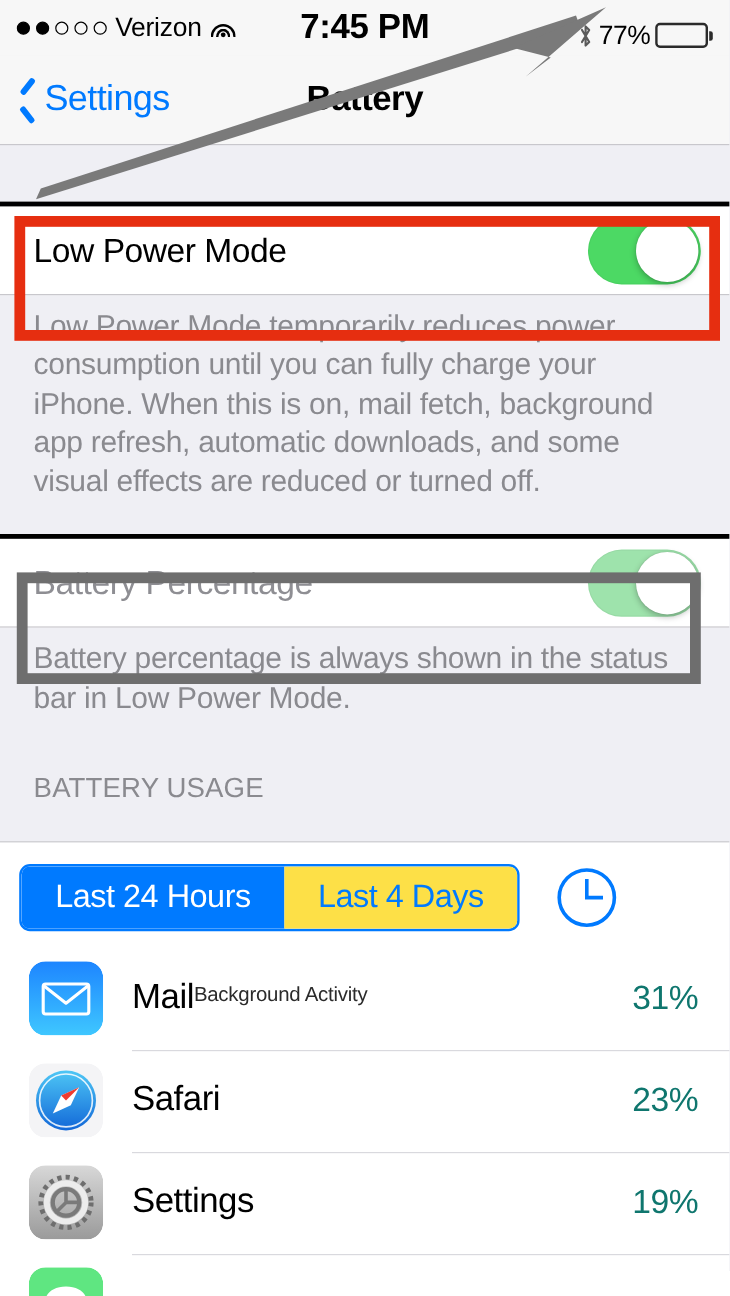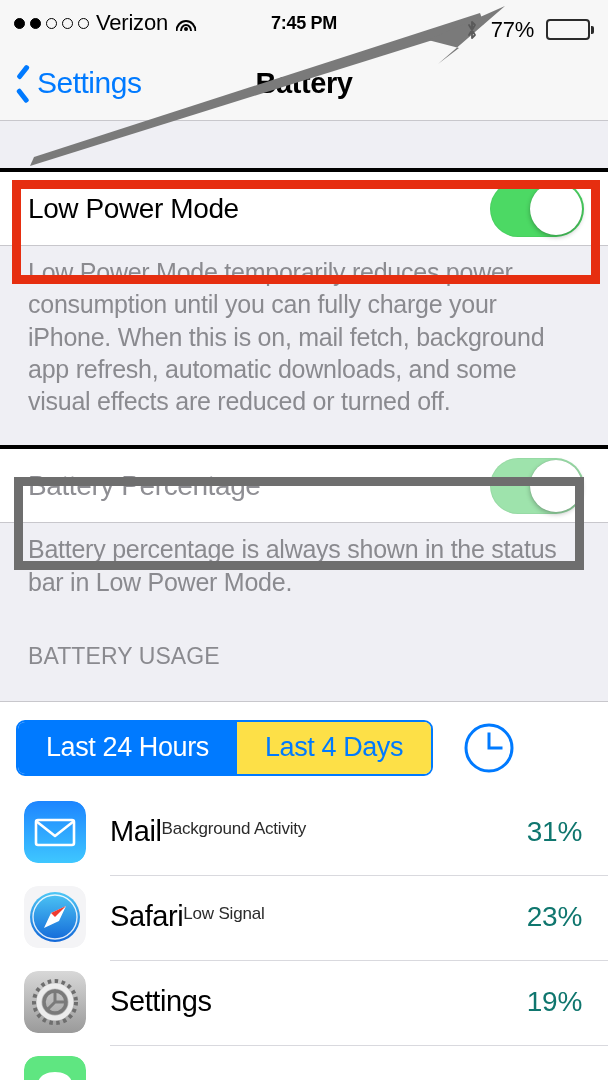--- a/index.html
+++ b/index.html
@@ -27,24 +27,24 @@
     position: absolute; left: 50%; bottom: 0; transform: translateX(-50%);
     border: 2.4px solid #000; border-bottom: none;
     border-radius: 50% 50% 0 0 / 100% 100% 0 0;
     display: block;
   }
   .wifi i.a { width: 21px; height: 11px; }
   .wifi i.b { width: 12px; height: 7px; }
   .wifi i.c { width: 4px; height: 4px; background: #000; border-radius: 50%; border: none; }
   .sb-center {
     position: absolute; left: 0; right: 0; text-align: center;
-    font-size: 18px; font-weight: bold; color: #000; letter-spacing: -.3px;
+    font-size: 29px; font-weight: bold; color: #000; letter-spacing: -.3px;
   }
   .sb-right {
-    margin-left: auto; display: flex; align-items: center; gap: 12px;
+    margin-left: auto; display: flex; align-items: center; gap: 4px;
     position: relative; z-index: 2; margin-top: 13px;
   }
   .bt { width: 14px; height: 22px; }
   .pct { font-size: 22px; color: #000; letter-spacing: -.3px; }
   .batt { display: flex; align-items: center; }
   .batt-body {
     width: 44px; height: 21px; border: 2px solid #2b2b2b;
     border-radius: 4px; padding: 2px; position: relative;
   }
   .batt-fill { height: 100%; background: #FFCC00; border-radius: 1px; }
@@ -261,21 +261,20 @@
           </linearGradient>
             </defs>
           <circle cx="31" cy="31" r="25" fill="url(#sg)"></circle>
           <circle cx="31" cy="31" r="22" fill="none" stroke="#fff" stroke-width="1.4" opacity=".85"></circle>
           <path d="M42 20 L27 27 L20 42 L35 35 Z" fill="#fff"></path>
           <path d="M42 20 L27 27 L31 31 Z" fill="#F03B2F"></path>
         </svg>
       </span>
       <span class="utext">
         <span class="uname">Safari</span>
-        <span class="usub">Low Signal</span>
       </span>
       <span class="upct">23%</span>
     </div>
 
     <div class="urow">
       <span class="appicon">
         <svg viewBox="0 0 62 62" width="62" height="62">
           <defs>
               <linearGradient id="gg" x1="0" y1="0" x2="0" y2="1">
             <stop offset="0" stop-color="#D8D8D8"></stop>

